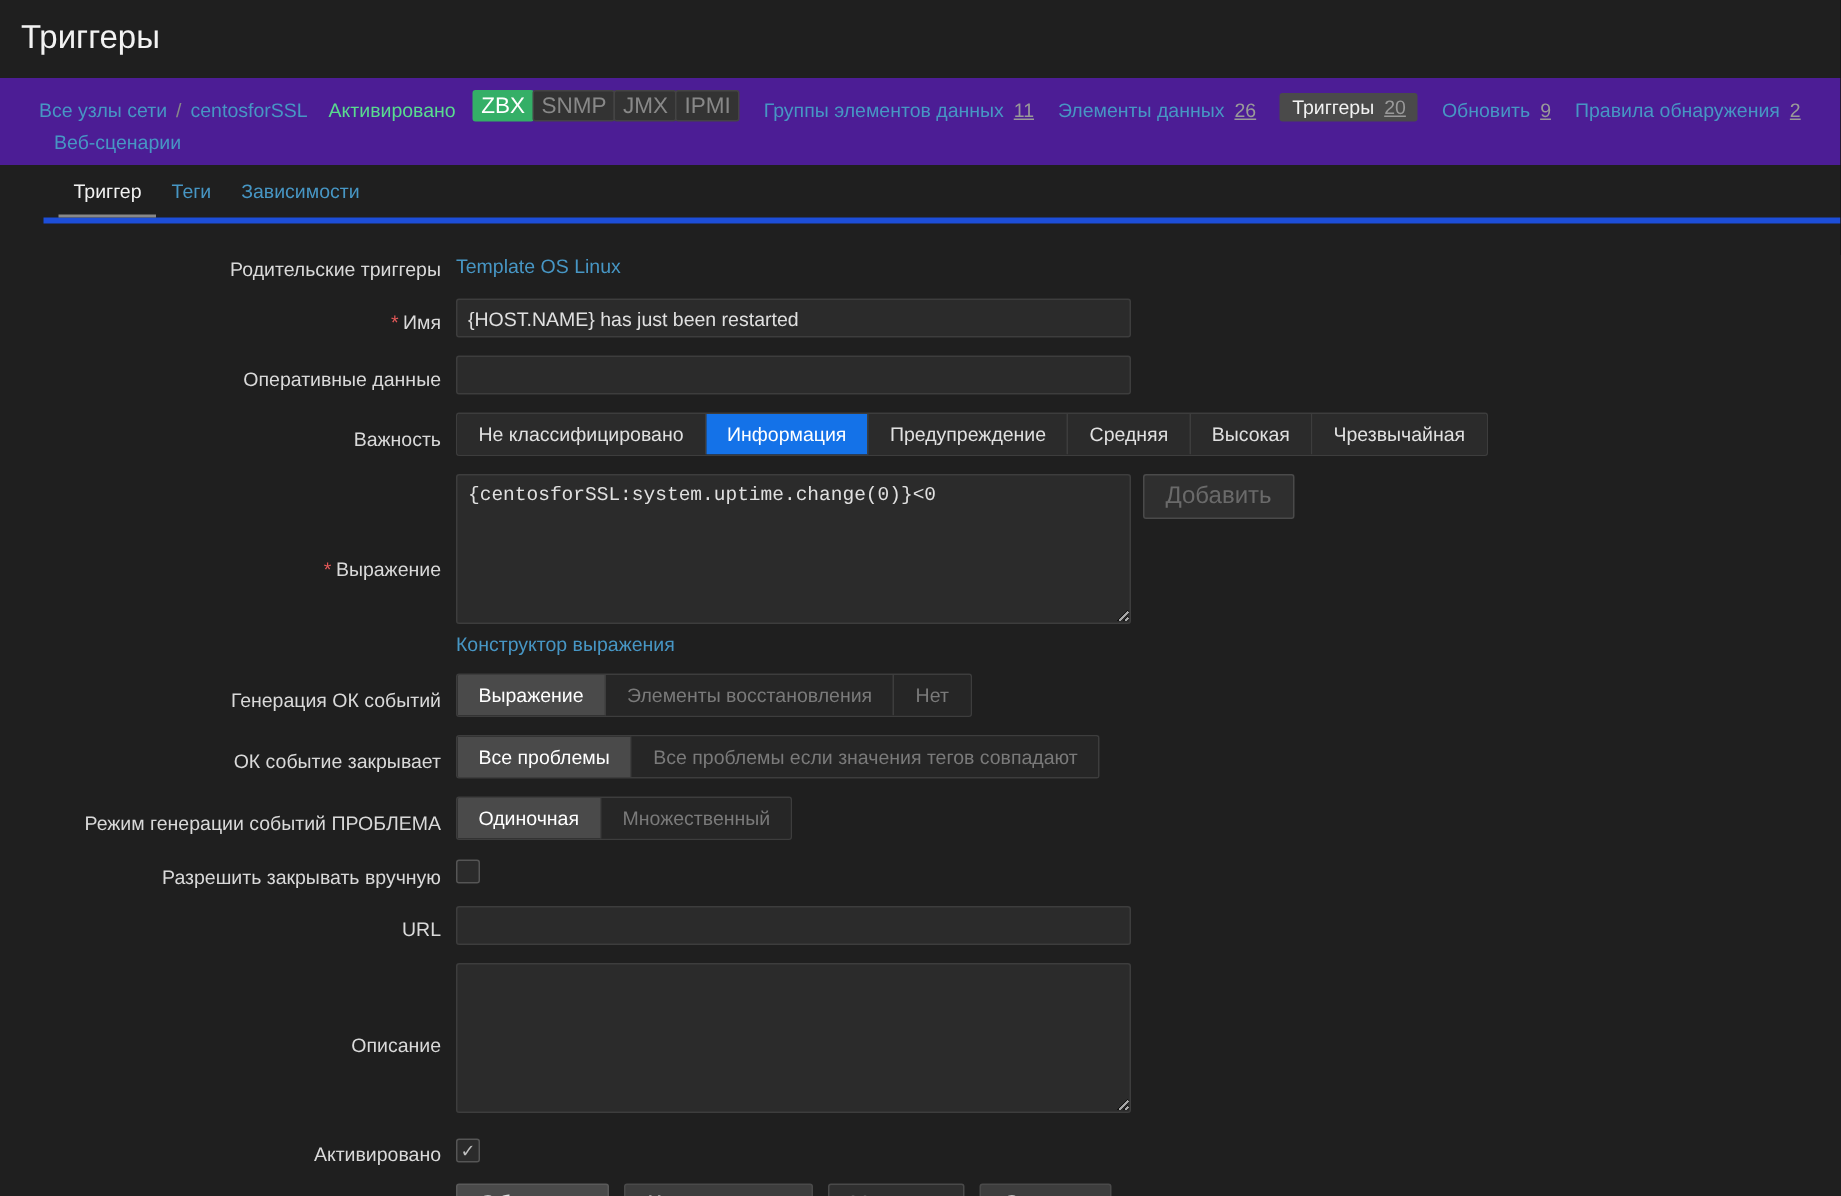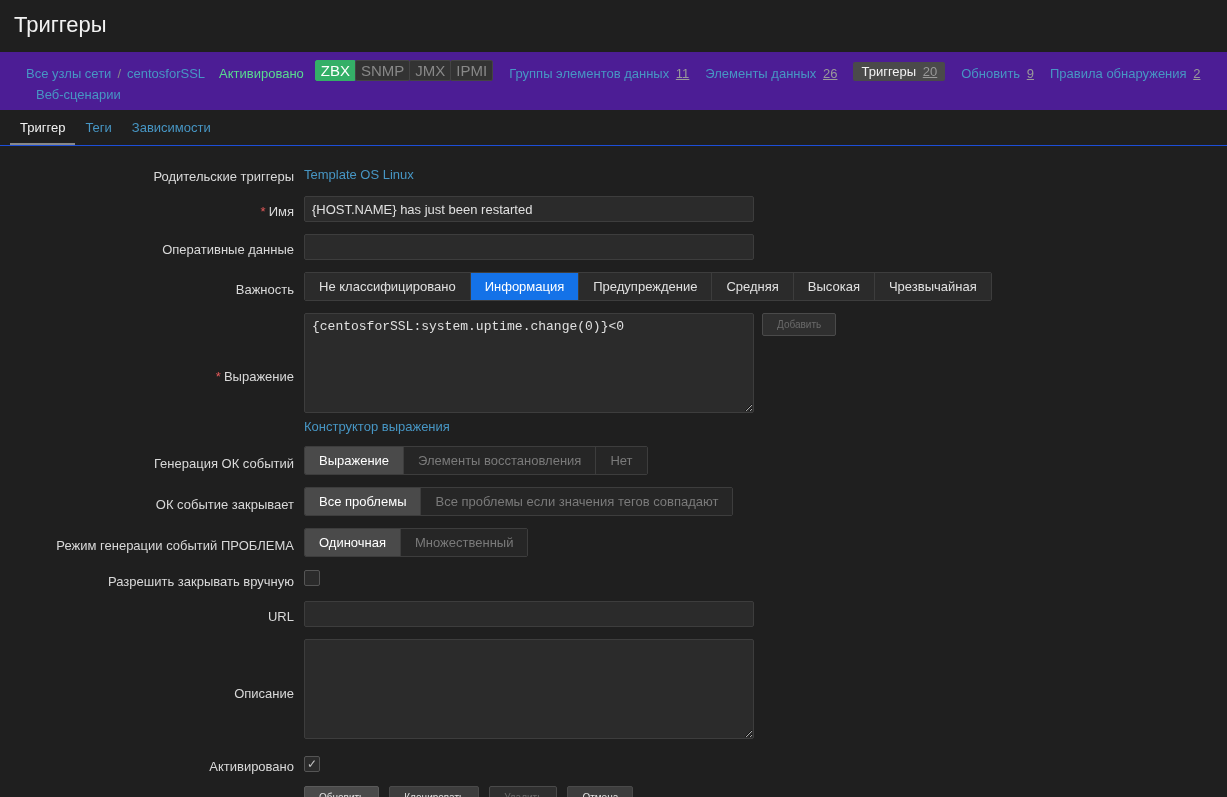--- a/index.html
+++ b/index.html
@@ -45,22 +45,23 @@
 .count { color: #999; margin-left: 3px; text-decoration: underline; }
 .hostbar .navitem { margin-left: 10px; }
 .hostbar .navitem.triggers {
   background: #4a4a4a;
   padding: 2px 8px;
   border-radius: 2px;
   margin-left: 10px;
 }
 .tabs {
   display: flex;
-  border-bottom: 1px solid #1d4ed8;
+  border-bottom: 4px solid #1d4ed8;
   padding: 0 10px;
+  margin-left: 29px;
 }
 .tab {
   padding: 10px 10px 8px;
   cursor: pointer;
   border-bottom: 2px solid transparent;
 }
 .tab.active {
   color: #f2f2f2;
   border-bottom: 2px solid #888;
 }
@@ -96,21 +97,21 @@
 textarea.expr { width: 450px; height: 100px; font-family: "Courier New", monospace; resize: both; }
 textarea.desc { width: 450px; height: 100px; resize: both; }
 .expr-wrap { display: flex; align-items: flex-start; gap: 8px; }
 .btn {
   background: #3d3d3d;
   border: 1px solid #4a4a4a;
   color: #e0e0e0;
   padding: 5px 14px;
   cursor: pointer;
   border-radius: 2px;
-  font-size: 10px;
+  font-size: 16px;
 }
 .btn:disabled, .btn.disabled {
   color: #6a6a6a;
   cursor: default;
   background: #2f2f2f;
 }
 .btn.primary {
   background: #4a4a4a;
   border-color: #5a5a5a;
 }

